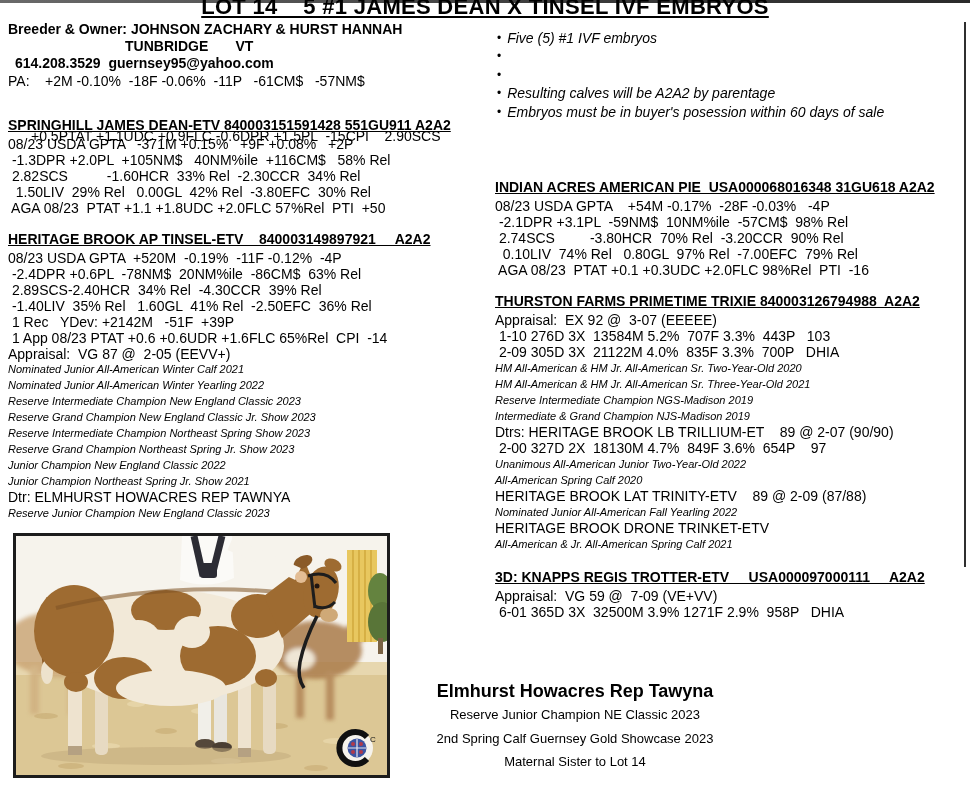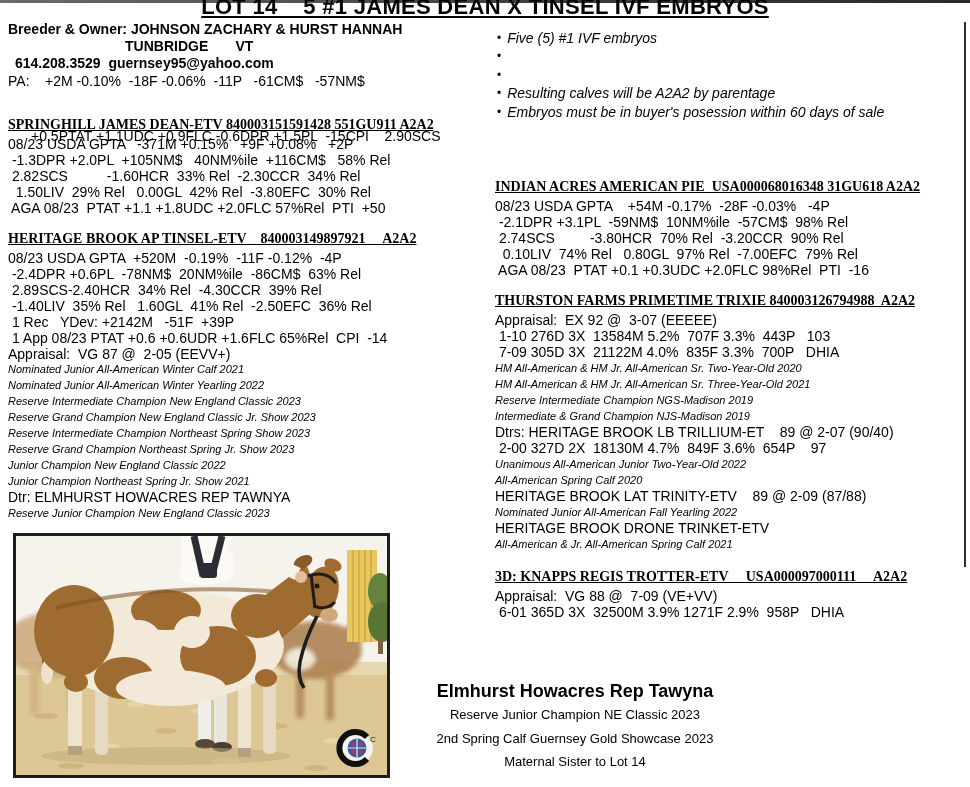--- a/index.html
+++ b/index.html
@@ -4,21 +4,21 @@
 <style>
   html,body{margin:0;padding:0;background:#ffffff;}
   #page{
     position:relative;width:970px;height:787px;background:#ffffff;
     overflow:hidden;color:#000;
     font-family:"Liberation Sans","DejaVu Sans",sans-serif;
   }
   .abs{position:absolute;}
   .ln{white-space:pre;font-size:14px;line-height:16px;}
   .it{font-style:italic;font-size:11px;}
-  .hdr{white-space:pre;font-size:14px;font-weight:bold;text-decoration:underline;line-height:16px;font-family:Liberation Serif, serif;}
+  .hdr{white-space:pre;font-size:14px;font-weight:bold;text-decoration:underline;line-height:16px;}
   .bold14{font-size:14px;font-weight:bold;white-space:pre;line-height:16px;}
   #lot-title{
     left:0;top:-6px;width:100%;text-align:center;font-size:22px;font-weight:bold;
     text-decoration:underline;white-space:pre;letter-spacing:.3px;
   }
   .top-edge{left:0;top:0;width:970px;height:3px;background:linear-gradient(90deg,#6a6a6a,#3a3a3a 60%,#2a2a2a);}
   .right-edge{left:964px;top:22px;width:2px;height:545px;background:#2f2f2f;}
   .note-row{display:flex;gap:6px;font-size:14px;font-style:italic;line-height:18.4px;}
   .note-row .dot{font-style:normal;font-size:12px;line-height:18.4px;}
   #photo-frame{left:13px;top:533px;width:371px;height:239px;border:3px solid #1c1c1c;background:#f3efe7;}
@@ -102,38 +102,38 @@
     <div class="ln"> -2.1DPR +3.1PL  -59NM$  10NM%ile  -57CM$  98% Rel</div>
     <div class="ln"> 2.74SCS         -3.80HCR  70% Rel  -3.20CCR  90% Rel</div>
     <div class="ln">  0.10LIV  74% Rel   0.80GL  97% Rel  -7.00EFC  79% Rel</div>
     <div class="ln"> AGA 08/23  PTAT +0.1 +0.3UDC +2.0FLC 98%Rel  PTI  -16</div>
   </div>
 
   <div class="abs hdr" style="left:495px;top:293px;">THURSTON FARMS PRIMETIME TRIXIE 840003126794988  A2A2</div>
   <div class="abs" style="left:495px;top:312px;">
     <div class="ln">Appraisal:  EX 92 @  3-07 (EEEEE)</div>
     <div class="ln"> 1-10 276D 3X  13584M 5.2%  707F 3.3%  443P   103</div>
-    <div class="ln"> 7-09 305D 3X  21122M 4.0%  835F 3.3%  700P   DHIA</div>
+    <div class="ln"> 2-09 305D 3X  21122M 4.0%  835F 3.3%  700P   DHIA</div>
     <div class="ln it">HM All-American &amp; HM Jr. All-American Sr. Two-Year-Old 2020</div>
     <div class="ln it">HM All-American &amp; HM Jr. All-American Sr. Three-Year-Old 2021</div>
     <div class="ln it">Reserve Intermediate Champion NGS-Madison 2019</div>
     <div class="ln it">Intermediate &amp; Grand Champion NJS-Madison 2019</div>
-    <div class="ln">Dtrs: HERITAGE BROOK LB TRILLIUM-ET    89 @ 2-07 (90/40)</div>
+    <div class="ln">Dtrs: HERITAGE BROOK LB TRILLIUM-ET    89 @ 2-07 (90/90)</div>
     <div class="ln"> 2-00 327D 2X  18130M 4.7%  849F 3.6%  654P    97</div>
     <div class="ln it">Unanimous All-American Junior Two-Year-Old 2022</div>
     <div class="ln it">All-American Spring Calf 2020</div>
     <div class="ln">HERITAGE BROOK LAT TRINITY-ETV    89 @ 2-09 (87/88)</div>
     <div class="ln it">Nominated Junior All-American Fall Yearling 2022</div>
     <div class="ln">HERITAGE BROOK DRONE TRINKET-ETV</div>
     <div class="ln it">All-American &amp; Jr. All-American Spring Calf 2021</div>
   </div>
 
   <div class="abs hdr" style="left:495px;top:569px;">3D: KNAPPS REGIS TROTTER-ETV     USA000097000111     A2A2</div>
   <div class="abs" style="left:495px;top:588px;">
-    <div class="ln">Appraisal:  VG 88 @  7-09 (VE+VV)</div>
+    <div class="ln">Appraisal:  VG 59 @  7-09 (VE+VV)</div>
     <div class="ln"> 6-01 365D 3X  32500M 3.9% 1271F 2.9%  958P   DHIA</div>
   </div>
 
   <div class="abs" id="photo-frame">
     <svg width="371" height="239" viewBox="0 0 371 239" aria-hidden="true">
       <defs>
           <filter id="bl" x="-30%" y="-30%" width="160%" height="160%">
             <feGaussianBlur stdDeviation="2.2"></feGaussianBlur>
           </filter>
         </defs>

